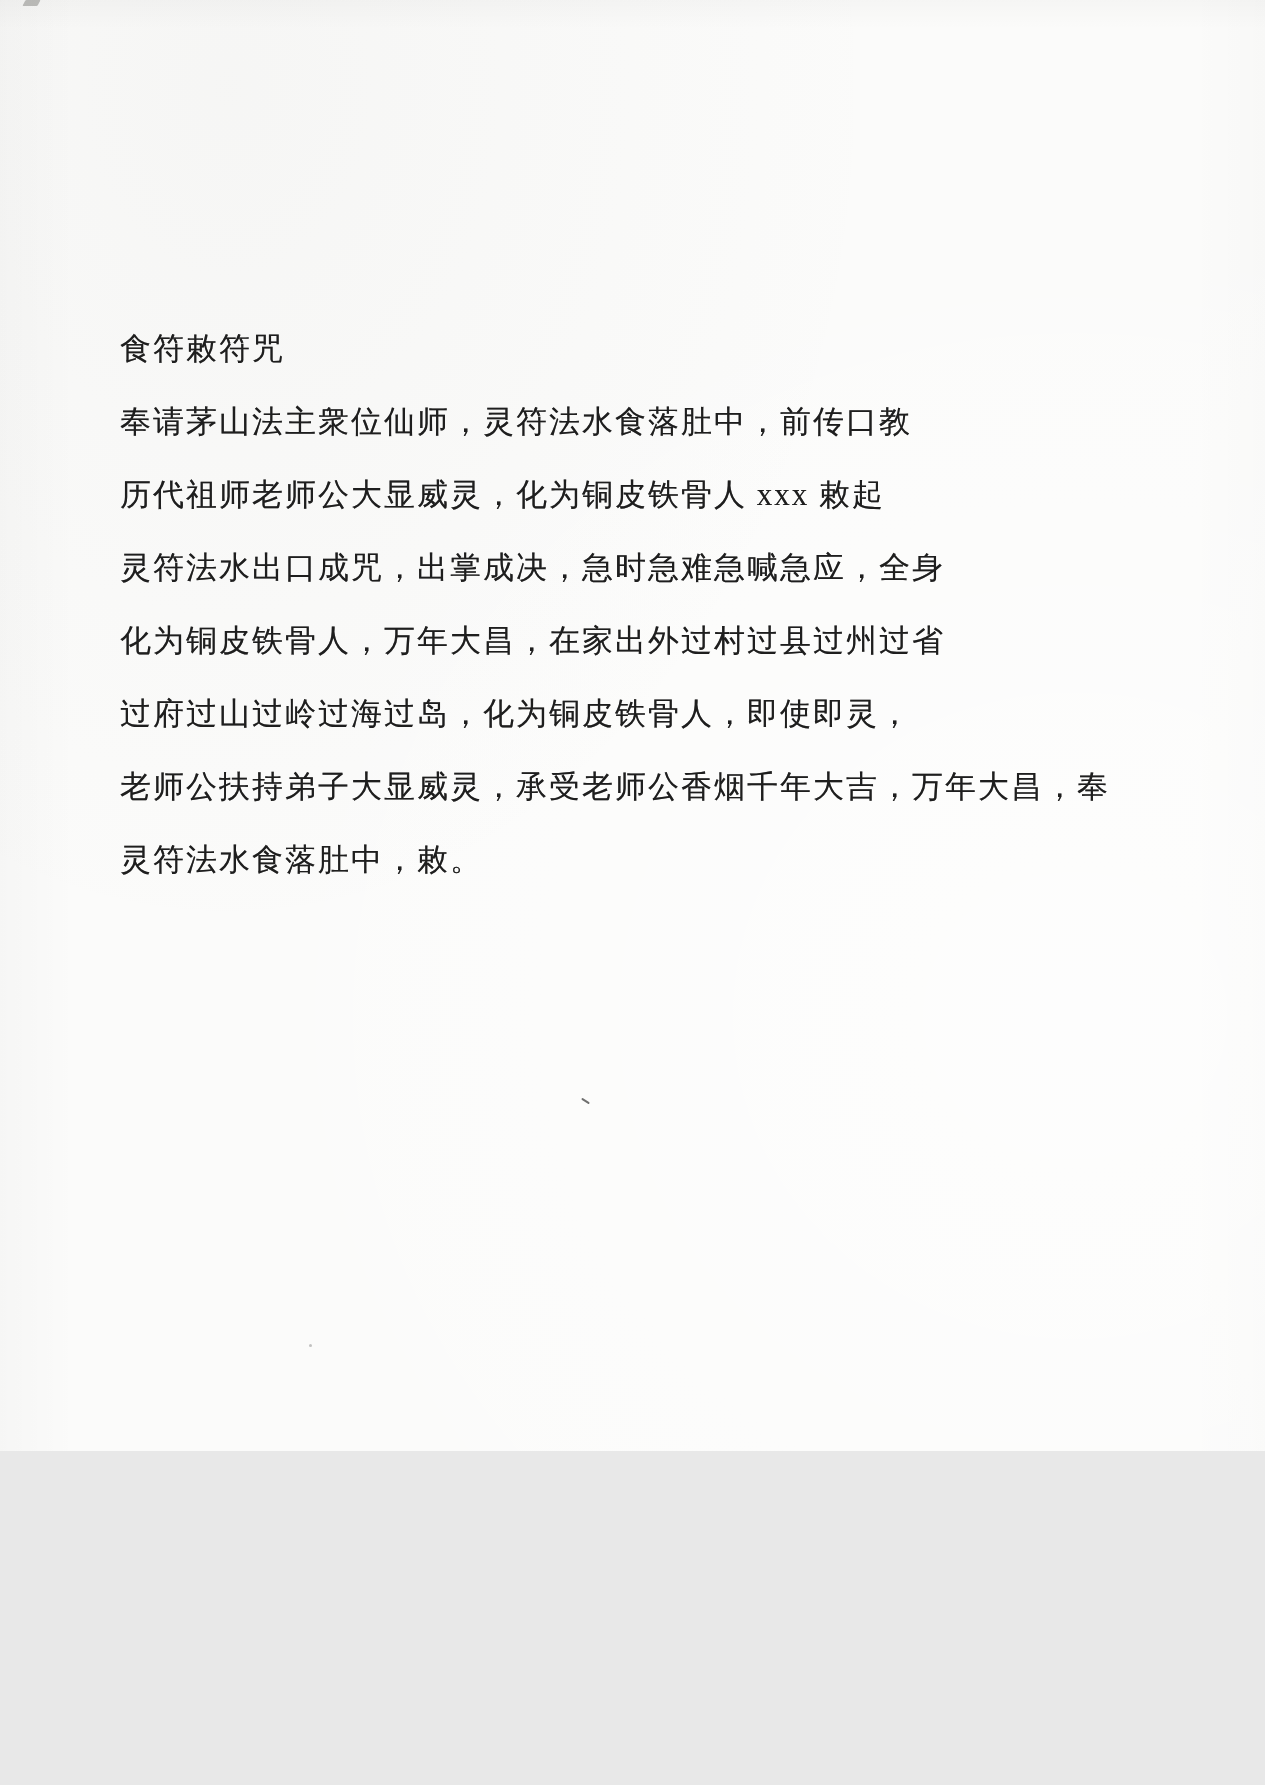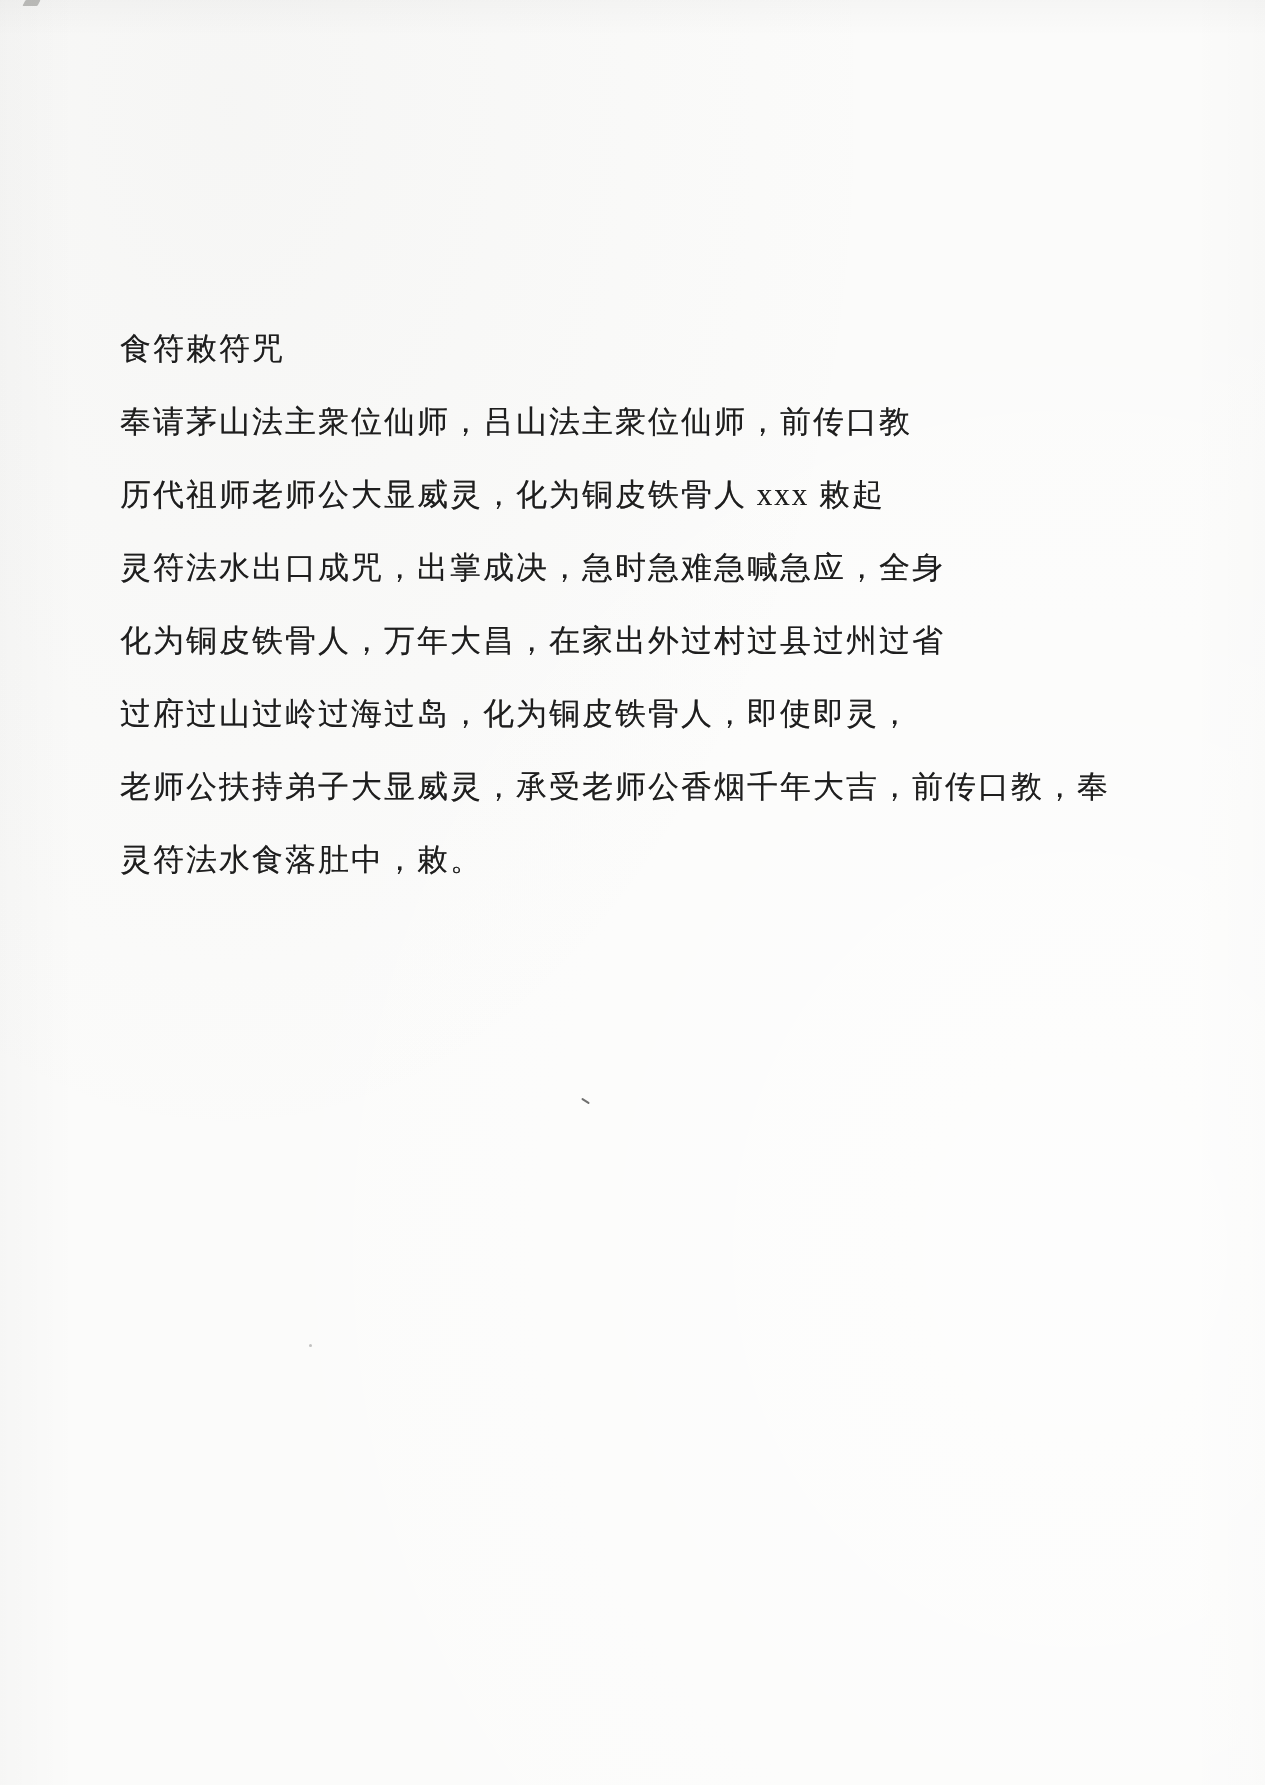--- a/index.html
+++ b/index.html
@@ -3,21 +3,21 @@
 <meta charset="utf-8">
 <style>
   html, body {
     margin: 0;
     padding: 0;
     background: #e8e8e8;
   }
   .page {
     position: relative;
     width: 1265px;
-    height: 1785px;
+    height: 1451px;
     margin: 0 auto;
     overflow: hidden;
     background:
       radial-gradient(ellipse at 18% 6%, rgba(120,120,115,0.04), rgba(0,0,0,0) 45%),
       radial-gradient(ellipse at 85% 70%, rgba(255,255,255,0.6), rgba(255,255,255,0) 60%),
       linear-gradient(90deg, rgba(0,0,0,0.02) 0%, rgba(0,0,0,0) 6%, rgba(0,0,0,0) 94%, rgba(0,0,0,0.012) 100%),
       linear-gradient(180deg, rgba(0,0,0,0.025) 0%, rgba(0,0,0,0) 2%, rgba(0,0,0,0) 100%),
       #fbfbfa;
     font-family: "Liberation Serif", "DejaVu Serif", serif;
   }
@@ -72,25 +72,25 @@
 </style>
 </head>
 <body>
 
 <div class="page">
 
   <div class="corner-mark"></div>
 
   <div class="text-block">
     <p>食符敕符咒</p>
-    <p>奉请茅山法主衆位仙师，吕山法主衆位仙师，前传口教</p>
+    <p>奉请茅山法主衆位仙师，灵符法水食落肚中，前传口教</p>
     <p>历代祖师老师公大显威灵，化为铜皮铁骨人 xxx 敕起</p>
     <p>灵符法水出口成咒，出掌成决，急时急难急喊急应，全身</p>
     <p>化为铜皮铁骨人，万年大昌，在家出外过村过县过州过省</p>
     <p>过府过山过岭过海过岛，化为铜皮铁骨人，即使即灵，</p>
-    <p>老师公扶持弟子大显威灵，承受老师公香烟千年大吉，前传口教，奉</p>
+    <p>老师公扶持弟子大显威灵，承受老师公香烟千年大吉，万年大昌，奉</p>
     <p>灵符法水食落肚中，敕。</p>
   </div>
 
   <div class="artifact-tick"></div>
   <div class="artifact-dot"></div>
 
 </div>
 
 </body></html>

